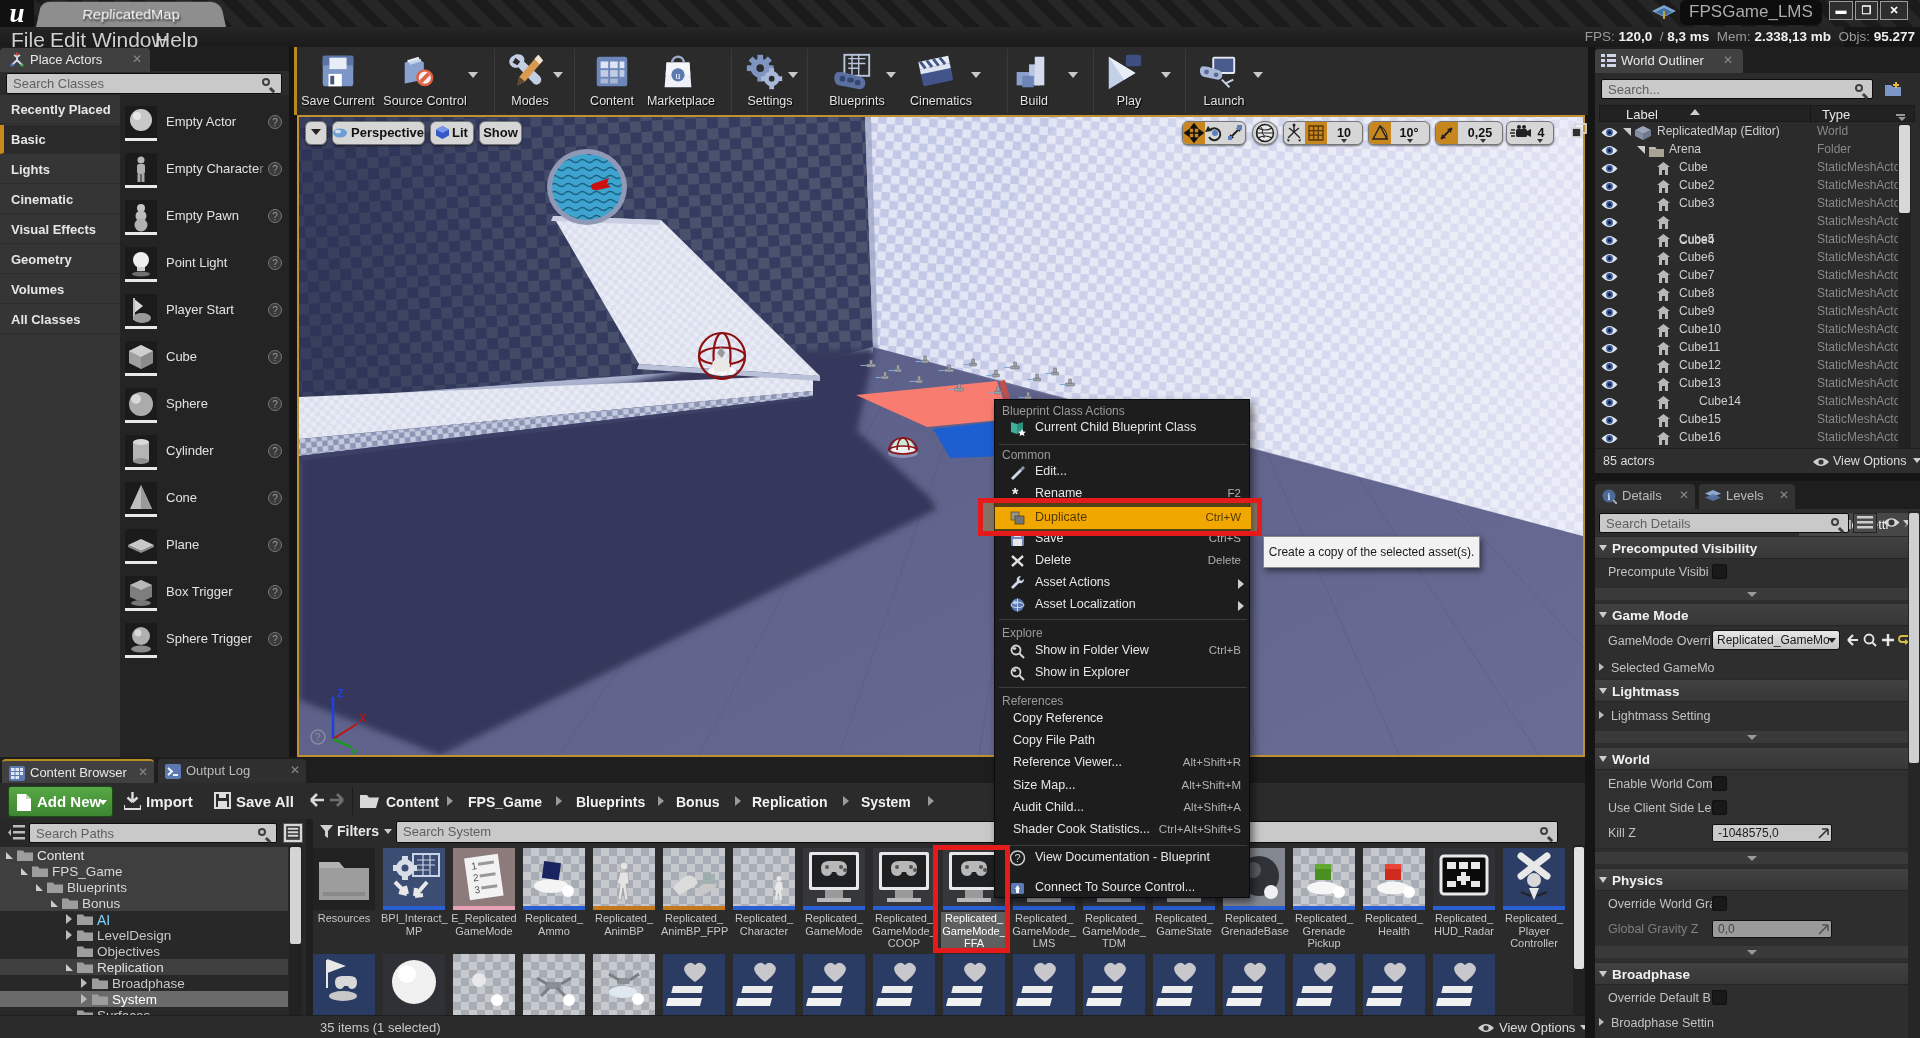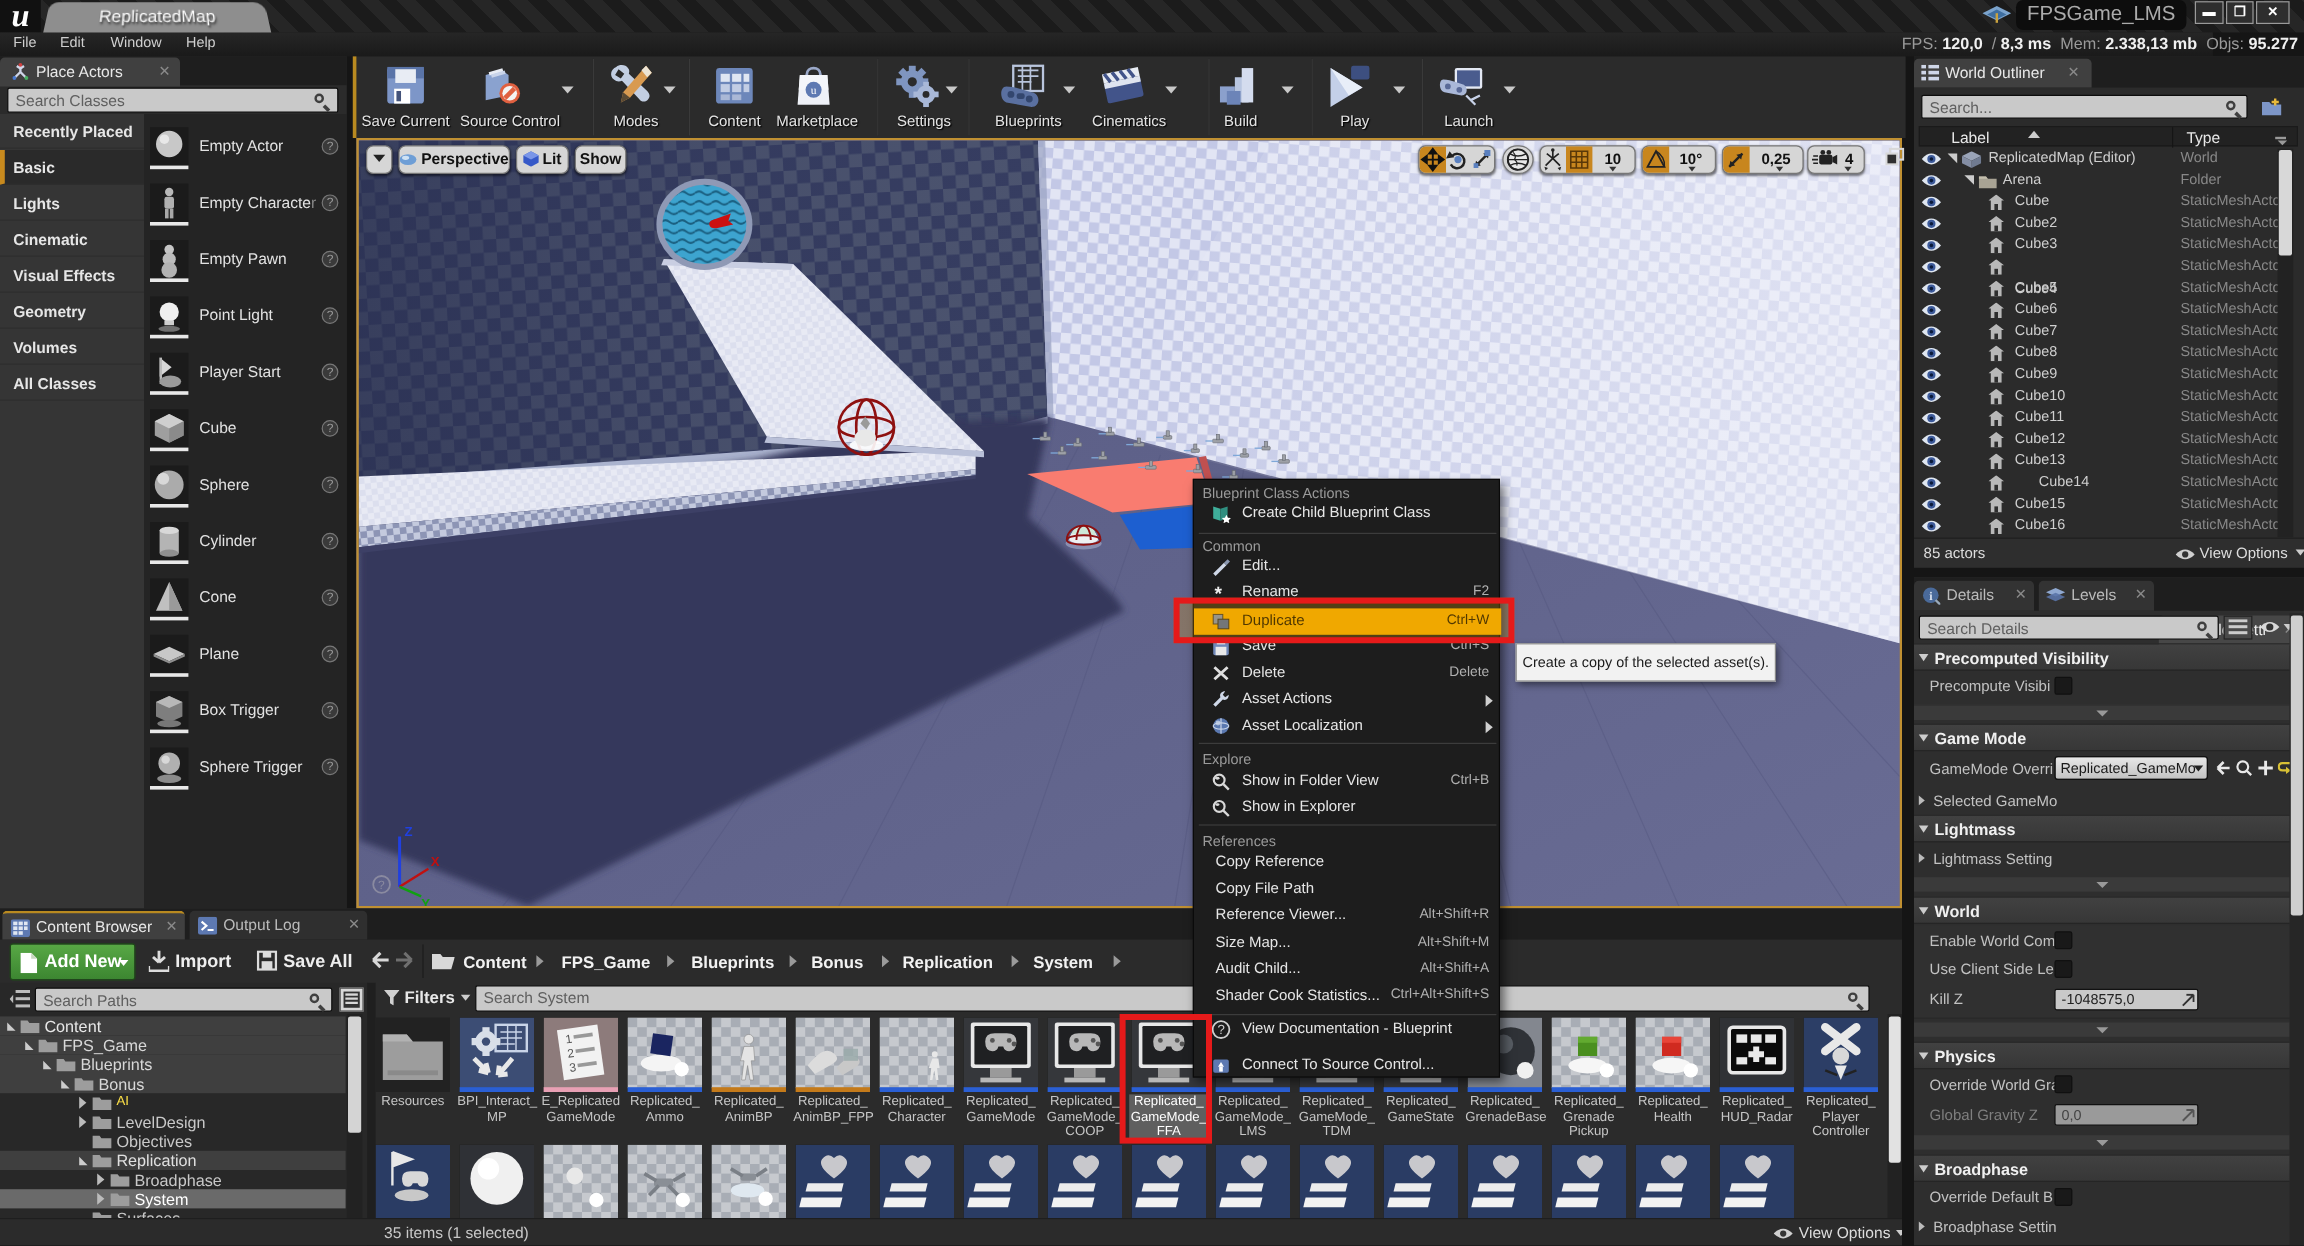--- a/index.html
+++ b/index.html
@@ -14,21 +14,21 @@
 #maptab{position:absolute;left:36px;top:0;width:190px;height:27px;background:#8e8e8e;
  border-radius:8px 10px 0 0;transform:perspective(60px) rotateX(8deg);transform-origin:bottom;
  color:#fdfdfd;font-size:15px;text-align:center;line-height:27px;text-shadow:1px 2px 2px #333;}
 #projbadge{position:absolute;left:1680px;top:0px;width:142px;height:25px;background:#0d0d0d;
  color:#ababab;font-size:17px;text-align:center;line-height:24px;border-radius:6px;}
 .capicon{position:absolute;left:1652px;top:3px;width:24px;height:20px;}
 .winbtn{position:absolute;top:1px;height:19px;background:#2e2e2e;border:1px solid #9a9a9a;
  color:#fff;text-align:center;font-size:11px;line-height:17px;font-weight:bold;}
 
 #menubar{position:absolute;left:0;top:27px;width:1844px;height:20px;background:linear-gradient(#262626,#1a1a1a);
- font-size:12px;color:#cfcfcf;}
+ font-size:21px;color:#cfcfcf;}
 #menubar span.mi{position:absolute;top:1px;}
 #stats{position:absolute;top:29px;right:5px;font-size:13.5px;color:#9a9a9a;white-space:nowrap;}
 #stats b{color:#f0f0f0;font-weight:bold;}
 
 .searchbox{position:absolute;background:#c9c9c9;border:1px solid #0c0c0c;border-radius:2px;
  color:#5f5f5f;font-size:13px;line-height:19px;padding-left:6px;white-space:nowrap;overflow:hidden;}
 .mag{position:absolute;width:8px;height:8px;border:2px solid #3f3f3f;border-radius:50%;}
 .mag:after{content:"";position:absolute;left:7px;top:7px;width:6px;height:2.5px;background:#3f3f3f;
  transform:rotate(45deg);transform-origin:0 0;}
 .ptab{position:absolute;height:24px;background:#404040;border-radius:4px 4px 0 0;
@@ -1152,21 +1152,21 @@
         <svg style="position:absolute;left:62px;top:2px;" width="16" height="12">
           <path d="M0 1.5 H6 L7.5 3.5 H16 V12 H0 Z" fill="#9d9d9d"></path>
         </svg>
         <span style="position:absolute;left:82px;top:1px;font-size:13.5px;color:#d8d8d8;">Bonus</span>
       </div>
 <div style="position:absolute;left:0;top:154px;width:288px;height:16px;">
         <span style="position:absolute;left:66px;top:3px;width:0;height:0;border-left:6px solid transparent;border-top:5px solid transparent;border-bottom:5px solid transparent;border-left-color:#bbb;border-left-width:6px;border-left-style:solid;"></span>
         <svg style="position:absolute;left:77px;top:2px;" width="16" height="12">
           <path d="M0 1.5 H6 L7.5 3.5 H16 V12 H0 Z" fill="#9d9d9d"></path>
         </svg>
-        <span style="position:absolute;left:97px;top:1px;font-size:11px;color:#fde047;">AI</span>
+        <span style="position:absolute;left:97px;top:1px;font-size:14px;color:#7dd3fc;">AI</span>
       </div>
 <div style="position:absolute;left:0;top:170px;width:288px;height:16px;">
         <span style="position:absolute;left:66px;top:3px;width:0;height:0;border-left:6px solid transparent;border-top:5px solid transparent;border-bottom:5px solid transparent;border-left-color:#bbb;border-left-width:6px;border-left-style:solid;"></span>
         <svg style="position:absolute;left:77px;top:2px;" width="16" height="12">
           <path d="M0 1.5 H6 L7.5 3.5 H16 V12 H0 Z" fill="#9d9d9d"></path>
         </svg>
         <span style="position:absolute;left:97px;top:1px;font-size:13.5px;color:#c8c8c8;">LevelDesign</span>
       </div>
 <div style="position:absolute;left:0;top:186px;width:288px;height:16px;">
         <svg style="position:absolute;left:77px;top:2px;" width="16" height="12">
@@ -1652,21 +1652,21 @@
 .msub{position:absolute;right:7px;top:7px;width:0;height:0;border-top:5px solid transparent;border-bottom:5px solid transparent;border-left:6px solid #cfcfcf;}
 .mico{position:absolute;left:14px;top:3px;width:17px;height:16px;}
 </style>
 <div class="mhead" style="top:4px;">Blueprint Class Actions</div>
 <div class="mitem" style="top:17px;">
         <svg class="mico" viewBox="0 0 17 16">
           <path d="M2 2 L8 4 L8 14 L2 12 Z" fill="#3fae9a"></path>
           <path d="M14 2 L8 4 L8 14 L14 12 Z" fill="#2f8f80"></path>
           <path d="M13 9 l1.2 2.4 l2.6 0.3 l-1.9 1.8 l0.5 2.5 l-2.4 -1.2 l-2.4 1.2 l0.5 -2.5 l-1.9 -1.8 l2.6 -0.3 Z" fill="#fff"></path>
         </svg>
-        <span class="t">Create Child Blueprint Class</span>
+        <span class="t">Current Child Blueprint Class</span>
       </div>
 <div class="msep" style="top:44px;"></div>
 <div class="mhead" style="top:48px;">Common</div>
 <div class="mitem" style="top:61px;">
         <svg class="mico" viewBox="0 0 17 16">
           <path d="M2 14 L11 5 L13 7 L4 16 Z" fill="#cfd8e8"></path>
           <path d="M11 5 L14 2 L16 4 L13 7 Z" fill="#8a97b0"></path>
         </svg>
         <span class="t">Edit...</span>
       </div>

